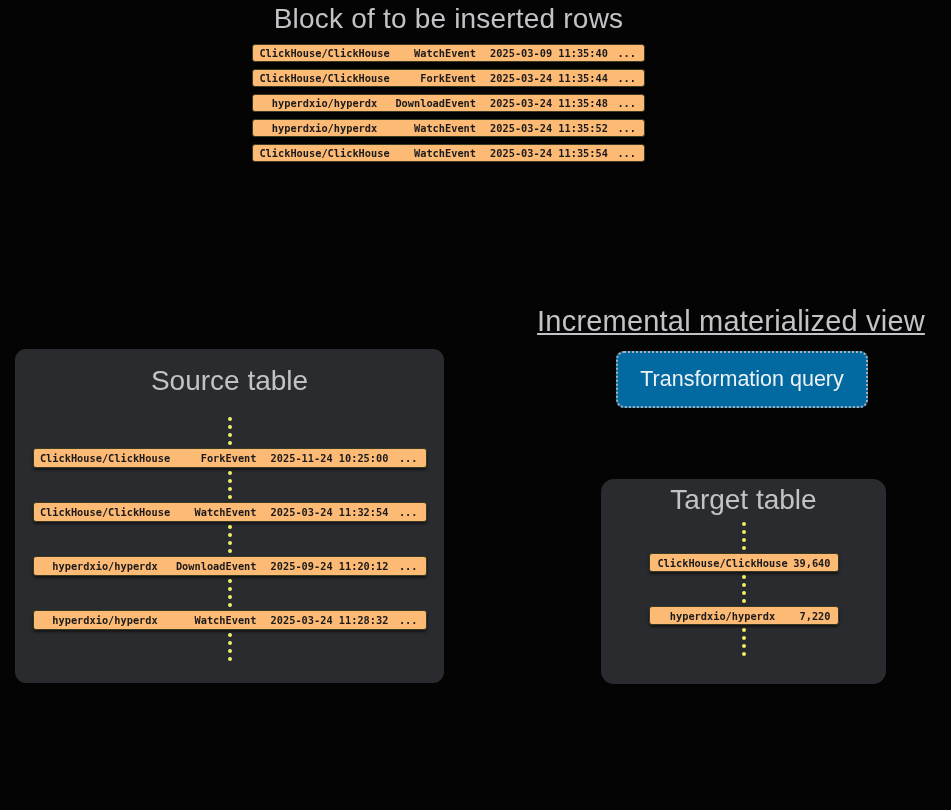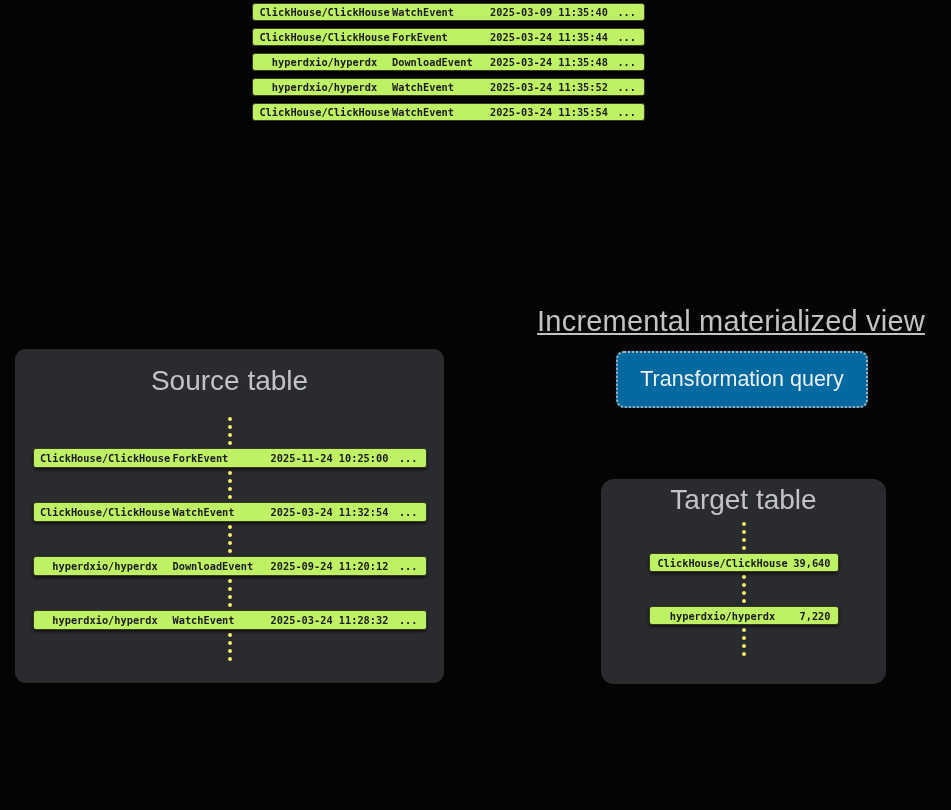--- a/index.html
+++ b/index.html
@@ -35,37 +35,37 @@
   .panel-title {
     color: #c1c3c6;
     font-size: 28px;
     font-weight: 400;
     white-space: nowrap;
     line-height: 34px;
   }
 
   
   .event-row, .agg-row {
-    background: #bef264;
+    background: #fdba74;
     border: 1px solid #3a3a20;
     border-radius: 3px;
     box-sizing: border-box;
     display: flex;
     align-items: center;
     font-family: "DejaVu Sans Mono", monospace;
     font-weight: 700;
     font-size: 10.3px;
     color: #1a1a1c;
     box-shadow: 0 2px 3px rgba(0,0,0,0.55);
     white-space: nowrap;
   }
   .event-row { width: 393px; height: 18px; padding: 0 8px 0 6px; }
   .src .event-row { width: 394px; height: 20px; }
   .c-repo  { width: 131px; text-align: center; }
-  .c-event { width: 84px;  text-align: left; margin-left: 2px; }
+  .c-event { width: 84px;  text-align: right; margin-left: 2px; }
   .c-ts    { width: 122px; text-align: center; margin-left: 12px; }
   .c-more  { flex: 1; text-align: right; }
 
   .agg-row { width: 190px; height: 19px; padding: 0 7px 0 6px; }
   .c-arepo  { width: 134px; text-align: center; }
   .c-acount { flex: 1; text-align: right; }
 
   
   .vdots {
     display: flex;
@@ -106,20 +106,21 @@
     cursor: pointer;
     white-space: nowrap;
   }
   #target-panel { left: 601px; top: 479px; width: 285px; height: 205px; padding-top: 4px; border-radius: 13px; }
   #target-panel .panel-title { margin-bottom: 2px; }
 </style>
 </head>
 <body>
 
 <div class="abs" id="top-block">
+  <div class="big-title">Block of to be inserted rows</div>
   <div class="rows">
     <div class="event-row">
       <span class="c-repo">ClickHouse/ClickHouse</span>
       <span class="c-event">WatchEvent</span>
       <span class="c-ts">2025-03-09 11:35:40</span>
       <span class="c-more">...</span>
     </div>
     <div class="event-row">
       <span class="c-repo">ClickHouse/ClickHouse</span>
       <span class="c-event">ForkEvent</span>

